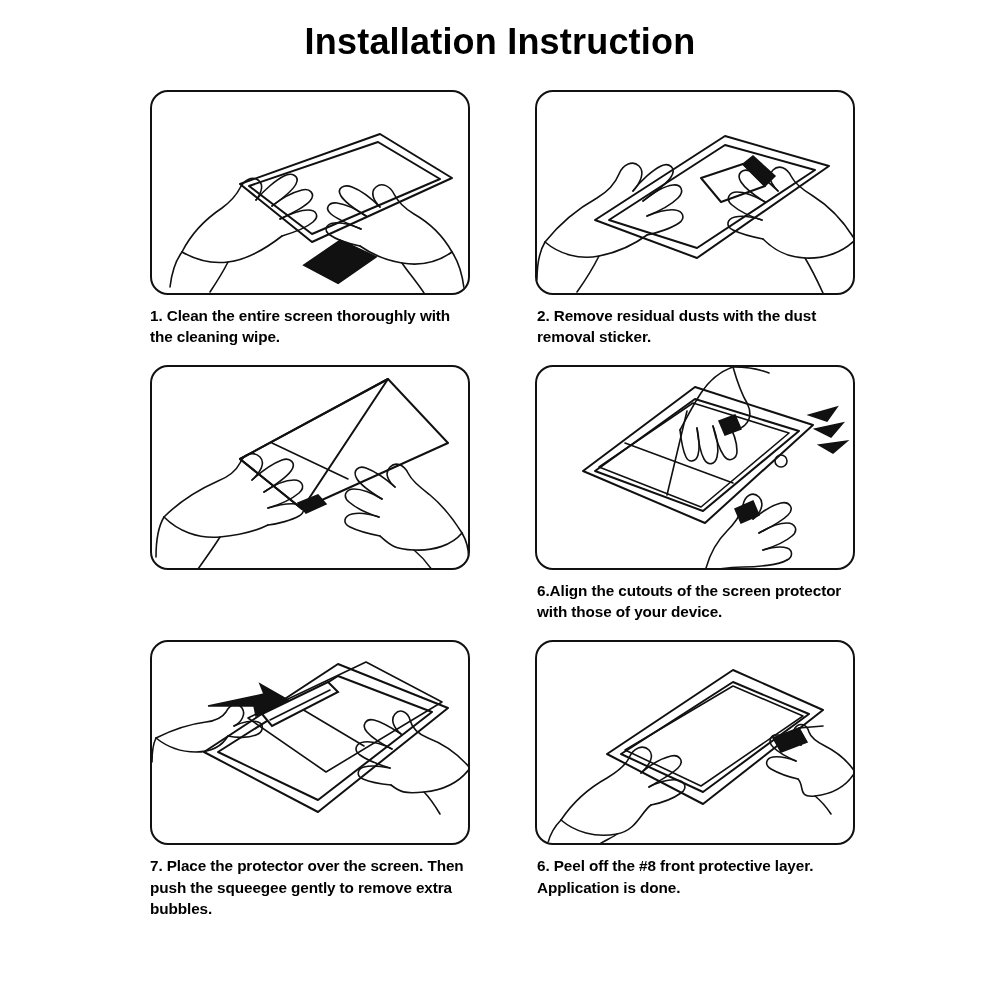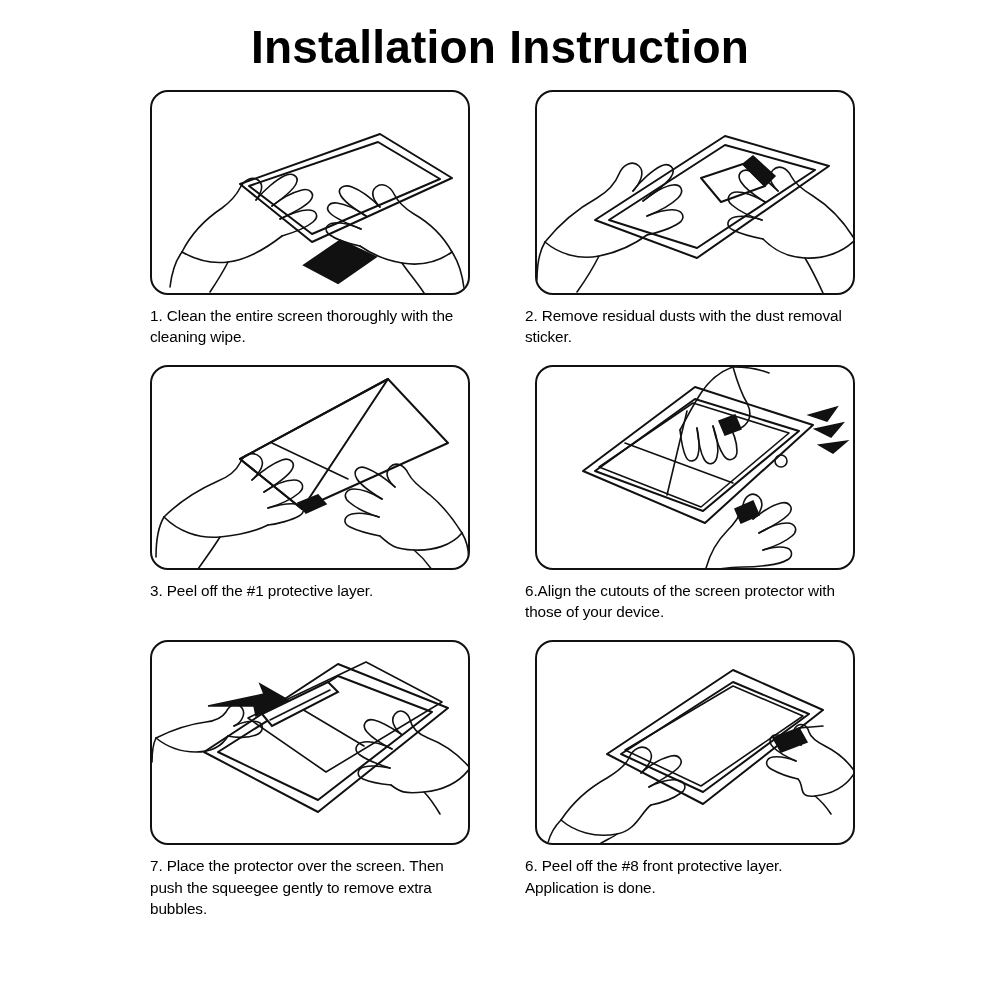--- a/index.html
+++ b/index.html
@@ -16,21 +16,21 @@
     position: relative;
   }
   .page {
     width: 1000px;
     height: 1000px;
     position: relative;
     box-sizing: border-box;
   }
   .title {
     text-align: center;
-    font-size: 46px;
+    font-size: 36px;
     font-weight: bold;
     letter-spacing: 0.2px;
     padding-top: 22px;
     line-height: 1.1;
   }
   .grid {
     position: absolute;
     top: 90px;
     left: 150px;
     width: 710px;
@@ -51,25 +51,25 @@
     box-sizing: border-box;
     position: relative;
     overflow: hidden;
     background: #fff;
   }
   .cell.right .panel { margin-left: 30px; }
   .caption {
     width: 318px;
     margin-top: 10px;
     font-size: 15.3px;
-    font-weight: normal;
+    font-weight: bold;
     line-height: 1.38;
     letter-spacing: -0.1px;
   }
-  .cell.right .caption { margin-left: 20px; }
+  .cell.right .caption { margin-left: 32px; }
   svg { display: block; }
   .stroke {
     fill: none;
     stroke: #111;
     stroke-width: 2;
     stroke-linejoin: round;
     stroke-linecap: round;
   }
   .thin {
     fill: none;
@@ -169,21 +169,20 @@
           <path class="thin" d="M243 120 C234 112 222 104 214 101 C206 98 200 104 205 112 C210 120 222 127 230 132"></path>
           <path class="thin" d="M230 132 C220 126 210 122 202 122 C194 122 190 129 197 135 C204 141 217 147 227 150"></path>
           <path class="thin" d="M227 150 C218 147 208 145 200 147 C192 149 190 156 198 160 C206 164 218 167 228 169"></path>
           <path class="thin" d="M310 166 C300 178 282 184 262 183 C242 182 238 178 228 169"></path>
           <path class="thin" d="M316 200 C318 186 316 176 310 166"></path>
           <path class="thin" d="M280 203 C274 194 268 188 262 183"></path>
 
           <path class="fillblack" d="M146 136 L166 128 L174 137 L154 146 Z"></path>
         </svg>
       </div>
-      <div class="caption">3. Peel off the #1 protective layer.</div>
     </div>
 
     <div class="cell right">
       <div class="panel">
         <svg width="320" height="205" viewBox="0 0 320 205">
 
           <path class="stroke" d="M46 104 L158 20 L276 58 L168 156 Z"></path>
           <path class="stroke" d="M58 104 L158 32 L262 64 L166 144 Z"></path>
           <circle class="thin" cx="244" cy="94" r="6"></circle>
 

